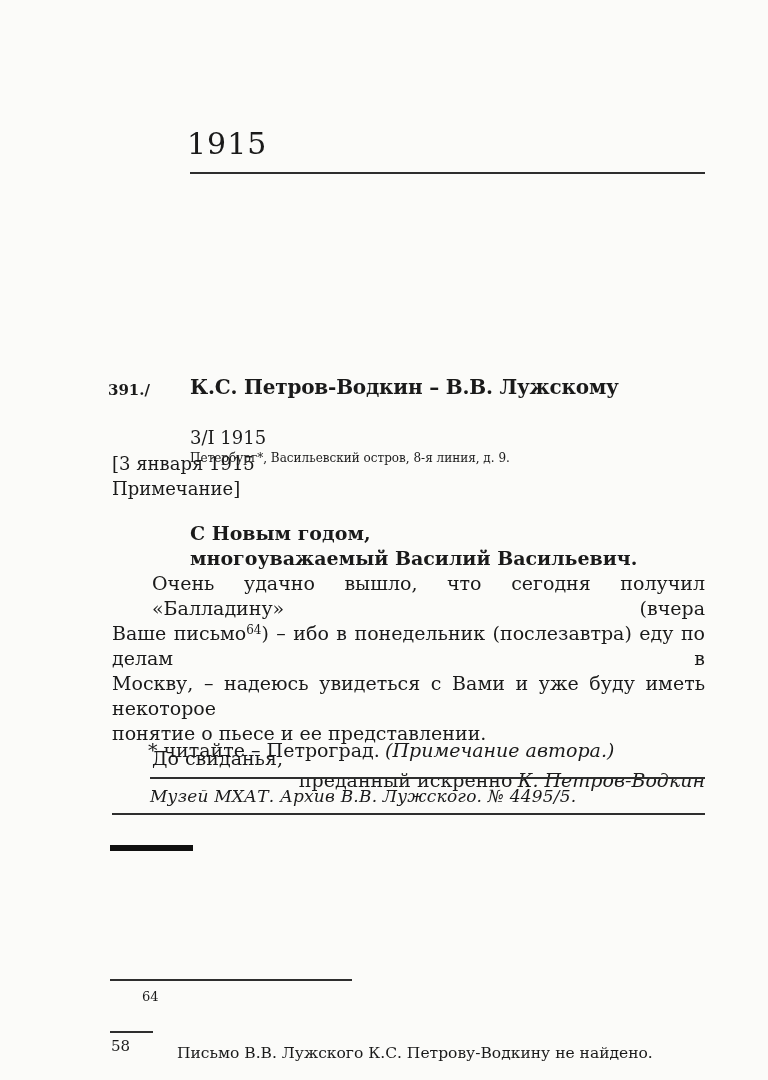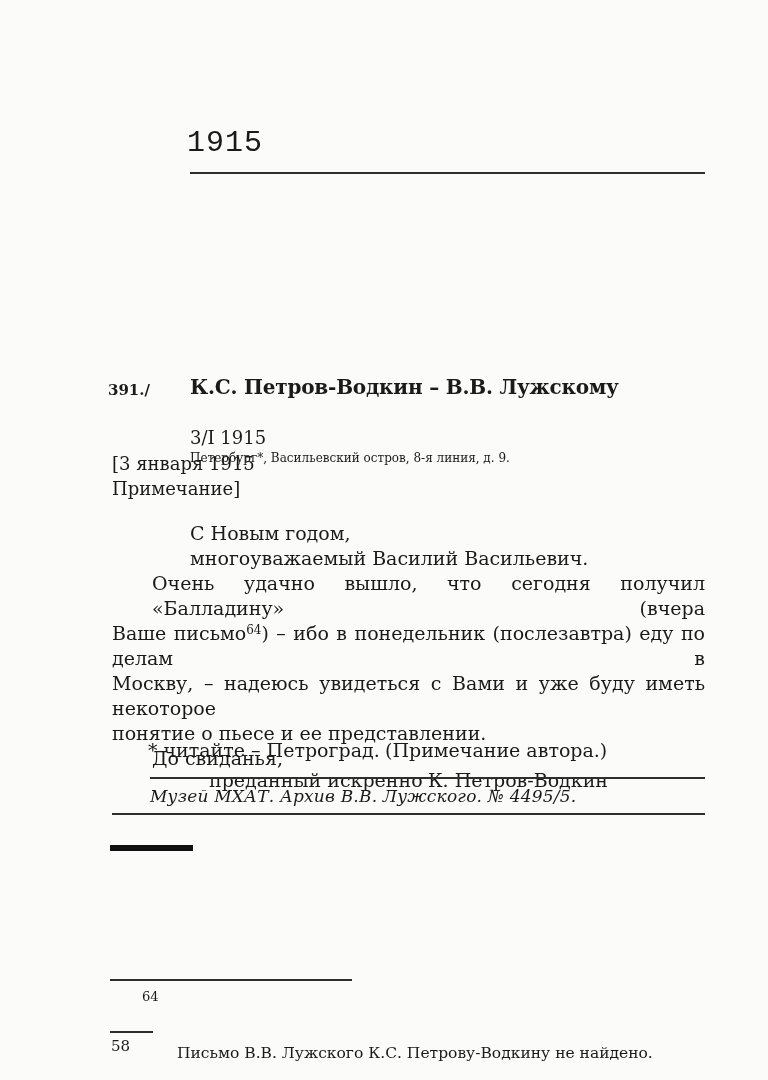--- a/index.html
+++ b/index.html
@@ -13,41 +13,41 @@
     background:var(--paper);
     font-family:"DejaVu Serif","Liberation Serif",serif;
     color:var(--ink);
     position:relative;
     overflow:hidden;
     -webkit-font-smoothing:antialiased;
   }
   .abs{position:absolute;}
   .year-heading{
     left:187px;top:127px;
-    font-size:30px;line-height:1.1;letter-spacing:1px;font-family:Liberation Mono, monospace;
+    font-size:30px;line-height:1.1;letter-spacing:1px;
   }
   .heading-rule{left:190px;top:172px;width:515px;height:2px;background:var(--rule);}
   .record-number{left:108px;top:381px;font-size:15px;font-weight:bold;}
   .letter-title{left:190px;top:375px;font-size:20px;font-weight:bold;letter-spacing:-0.2px;}
   .date-line{left:190px;top:427px;font-size:18px;}
   .address-line{left:190px;top:451px;font-size:12px;}
   .editorial-date{
     left:112px;top:451px;width:593px;
     font-size:18px;line-height:25px;text-align:left;
   }
   .letter-body{
     left:112px;top:521px;width:593px;
     font-size:19px;line-height:25px;
   }
   .letter-body .line{width:100%;}
-  .indent-salutation{padding-left:78px;}
+  .indent-salutation{padding-left:78px;font-weight:bold;}
   .indent-par{padding-left:40px;}
   .just{text-align:justify;text-align-last:justify;}
-  .sig-line{text-align:center;margin-top:-3px;}
-  .italic{}
+  .sig-line{text-align:right;margin-top:-3px;}
+  .italic{font-style:italic;}
   .gap-left{margin-left:0.28em;}
   sup.fn-ref{font-size:12px;line-height:0;vertical-align:6px;}
   .author-note{left:148px;top:739px;font-size:19px;}
   .note-rule{left:150px;top:777px;width:555px;height:2px;background:var(--rule);}
   .source-line{left:150px;top:786px;font-size:17px;font-style:italic;letter-spacing:0.2px;}
   .source-rule{left:112px;top:813px;width:593px;height:2px;background:var(--rule);}
   .section-bar{left:110px;top:845px;width:83px;height:6px;background:#101010;}
   .footnote-rule{left:110px;top:979px;width:242px;height:2px;background:var(--rule);}
   .footnote-number{left:142px;top:989px;font-size:13px;}
   .footnote-text{left:177px;top:1044px;font-size:15.5px;}

